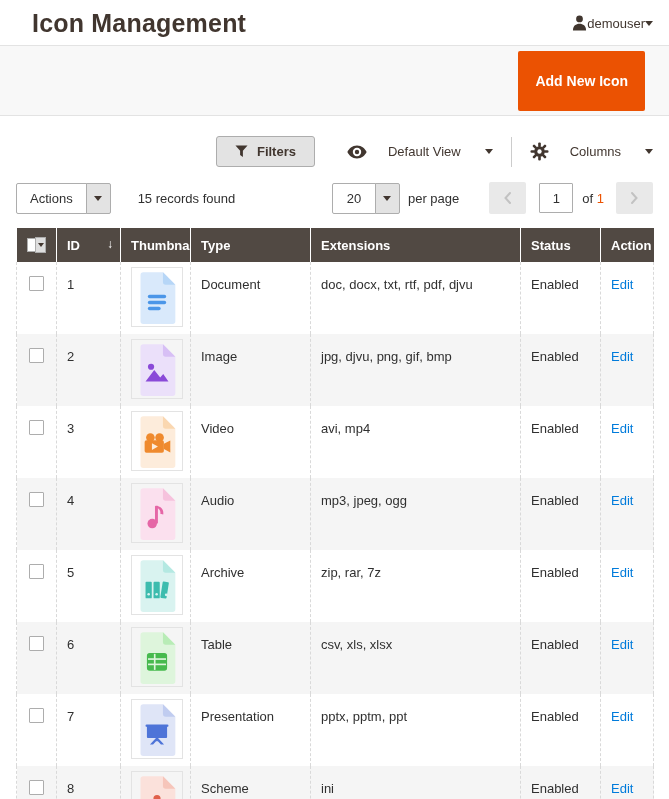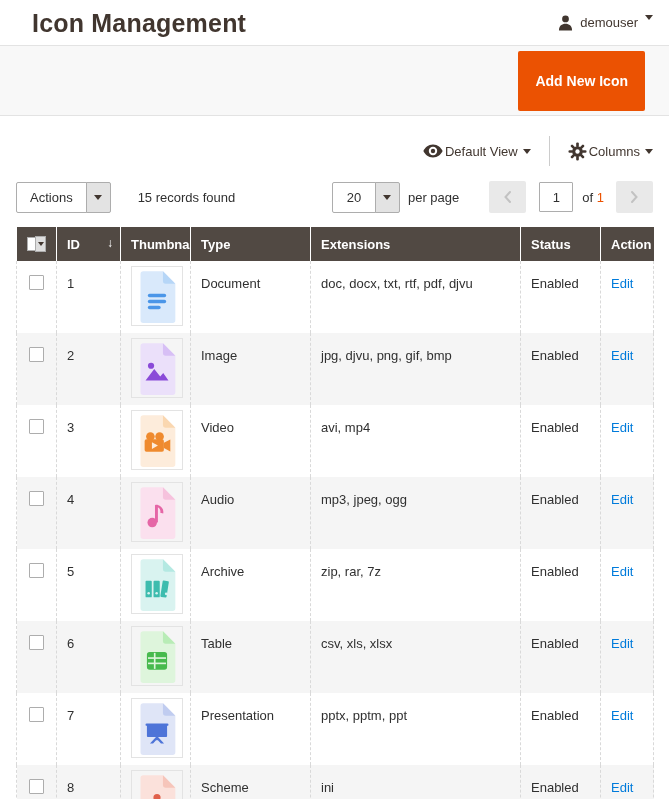--- a/index.html
+++ b/index.html
@@ -11,21 +11,21 @@
     overflow: hidden;
     position: relative;
   }
 
   
   .page-header {
     display: flex; justify-content: space-between; align-items: flex-start;
     padding: 9px 16px 0 32px; height: 45px;
   }
   .page-title { font-size: 25px; font-weight: 600; color: #41362f; letter-spacing: 0.2px; }
-  .user-menu { display: flex; align-items: flex-start; gap: 7px; margin-top: 6px; cursor: pointer; }
+  .user-menu { display: flex; align-items: center; margin-top: 6px; cursor: pointer; }
   .user-name { font-size: 13px; color: #41362f; }
   .caret { width: 0; height: 0; border-left: 4px solid transparent; border-right: 4px solid transparent; border-top: 5px solid #41362f; display: inline-block; }
 
   
   .toolbar-band {
     background: #f8f8f8;
     border-top: 1px solid #e3e3e3; border-bottom: 1px solid #e3e3e3;
     height: 71px;
     display: flex; align-items: center; justify-content: flex-end;
     padding-right: 24px;
@@ -41,21 +41,21 @@
     display: flex; align-items: center; justify-content: flex-end;
     padding: 20px 16px 10px 16px; gap: 0;
   }
   .filters-button {
     display: inline-flex; align-items: center; gap: 9px;
     background: #e3e3e3; border: 1px solid #adadad; border-radius: 3px;
     font-family: inherit; font-size: 13px; color: #41362f; font-weight: 600;
     padding: 7px 18px; cursor: pointer; margin-right: 32px;
   }
   .view-control, .columns-control {
-    display: inline-flex; align-items: center; gap: 2px;
+    display: inline-flex; align-items: center; gap: 21px;
     font-size: 13px; color: #41362f; cursor: pointer;
   }
   .control-divider { width: 1px; height: 30px; background: #cccccc; margin: 0 18px; }
   .view-control { margin-right: 0; }
   .control-caret { margin-left: 3px; }
 
   
   .actions-bar { display: flex; align-items: center; padding: 5px 16px 14px 16px; }
   .split-btn { display: inline-flex; cursor: pointer; justify-content: center; }
   .split-btn .txt {
@@ -194,20 +194,28 @@
     <span class="user-name">demouser</span>
     <span class="caret"></span>
   </div>
 </div>
 
 <div class="toolbar-band">
   <button class="add-button">Add New Icon</button>
 </div>
 
 <div class="grid-controls">
+  <button class="filters-button">
+    <span style="line-height:0;">
+      <svg width="13" height="13" viewBox="0 0 14 14">
+          <path d="M0.5 0.5 H13.5 L8.5 6.2 V13 L5.5 10.8 V6.2 Z" fill="#41362f"></path>
+        </svg>
+    </span>
+    <span>Filters</span>
+  </button>
   <div class="view-control">
     <span style="line-height:0;">
       <svg width="20" height="14" viewBox="0 0 20 14">
           <path d="M10 0.5 C5.2 0.5 1.8 3.8 0.4 7 C1.8 10.2 5.2 13.5 10 13.5 C14.8 13.5 18.2 10.2 19.6 7 C18.2 3.8 14.8 0.5 10 0.5 Z M10 11.2 A4.2 4.2 0 1 1 10 2.8 A4.2 4.2 0 0 1 10 11.2 Z" fill="#41362f" fill-rule="evenodd"></path>
           <circle cx="10" cy="7" r="2.2" fill="#41362f"></circle>
         </svg>
     </span>
     <span>Default View</span>
     <span class="caret control-caret"></span>
   </div>

